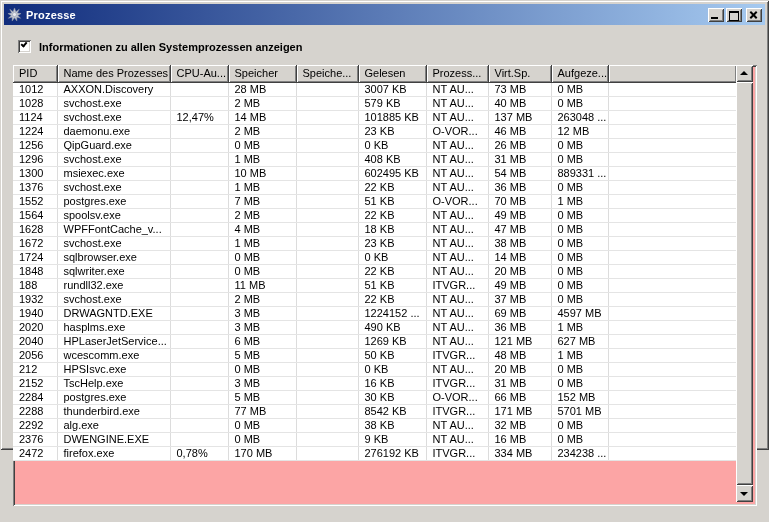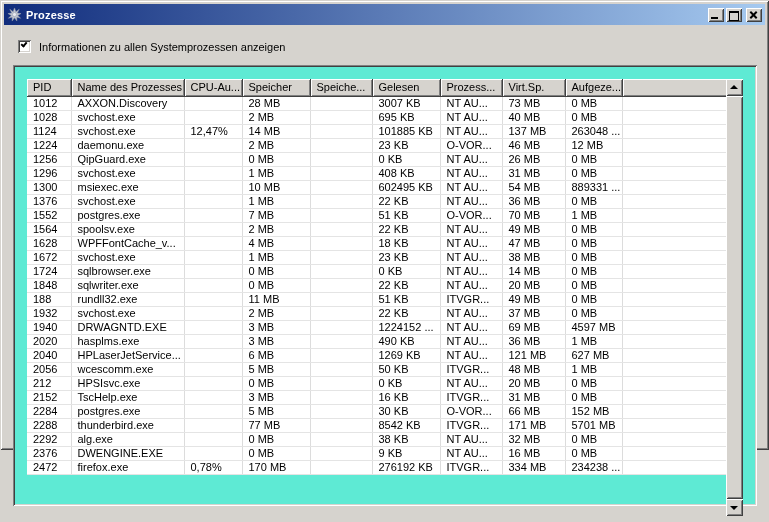--- a/index.html
+++ b/index.html
@@ -54,29 +54,29 @@
   .checkbox {
     width:13px; height:13px; background:#fff; position:relative;
     box-shadow: inset 1px 1px 0 #808080, inset -1px -1px 0 #fff,
                 inset 2px 2px 0 #404040, inset -2px -2px 0 #d6d3ce;
   }
   .checkbox .check {
     position:absolute; left:3px; top:2px; width:6px; height:4px;
     border-left:2px solid #000; border-bottom:2px solid #000;
     transform:rotate(-50deg);
   }
-  .check-label { margin-left:8px; }
+  .check-label { margin-left:8px;font-weight:bold; }
 
   
   .listview {
     position:absolute; left:13px; top:65px; width:744px; height:441px;
-    background:#5eead4;
+    background:#fca5a5;
     box-shadow: inset 1px 1px 0 #808080, inset -1px -1px 0 #fff,
                 inset 2px 2px 0 #404040, inset -2px -2px 0 #d6d3ce;
-    padding:14px; display:flex;
+    padding:0; display:flex;
   }
   .lv-content { width:723px; height:437px; overflow:hidden; }
   table { border-collapse:collapse; table-layout:fixed; width:723px; }
   th {
     height:17px; background:#d6d3ce; font-weight:normal; text-align:left;
     padding:0 4px 1px 6px; white-space:nowrap; overflow:hidden;
     box-shadow: inset 1px 1px 0 #fff, inset -1px -1px 0 #808080;
     border-right:1px solid #404040; border-bottom:1px solid #404040;
     font-size:11px;
   }
@@ -181,21 +181,21 @@
               <td>73 MB</td>
               <td>0 MB</td>
               <td></td>
             </tr>
             <tr>
               <td>1028</td>
               <td>svchost.exe</td>
               <td></td>
               <td>2 MB</td>
               <td></td>
-              <td>695 KB</td>
+              <td>579 KB</td>
               <td>NT AU...</td>
               <td>40 MB</td>
               <td>0 MB</td>
               <td></td>
             </tr>
             <tr>
               <td>1124</td>
               <td>svchost.exe</td>
               <td>12,47%</td>
               <td>14 MB</td>

